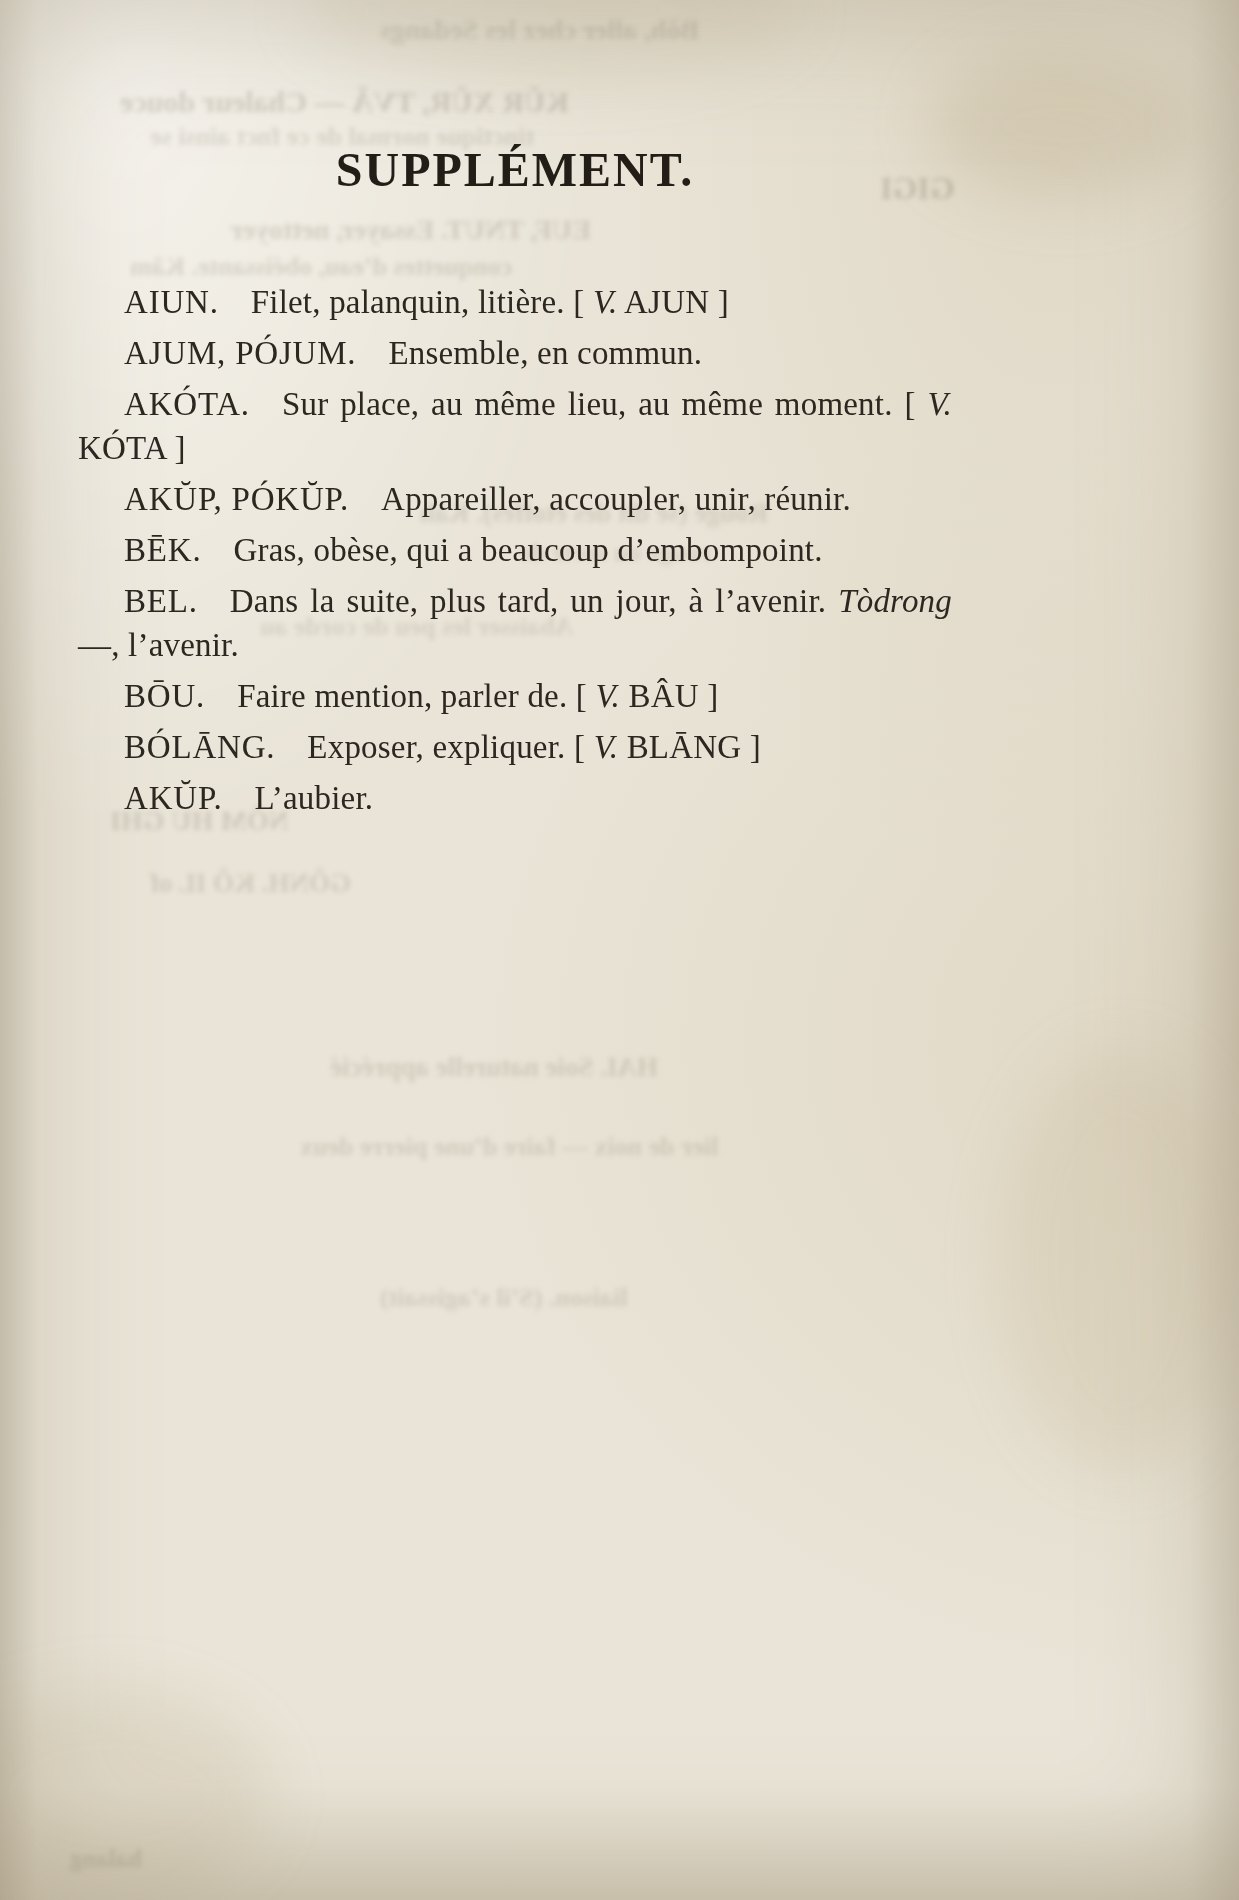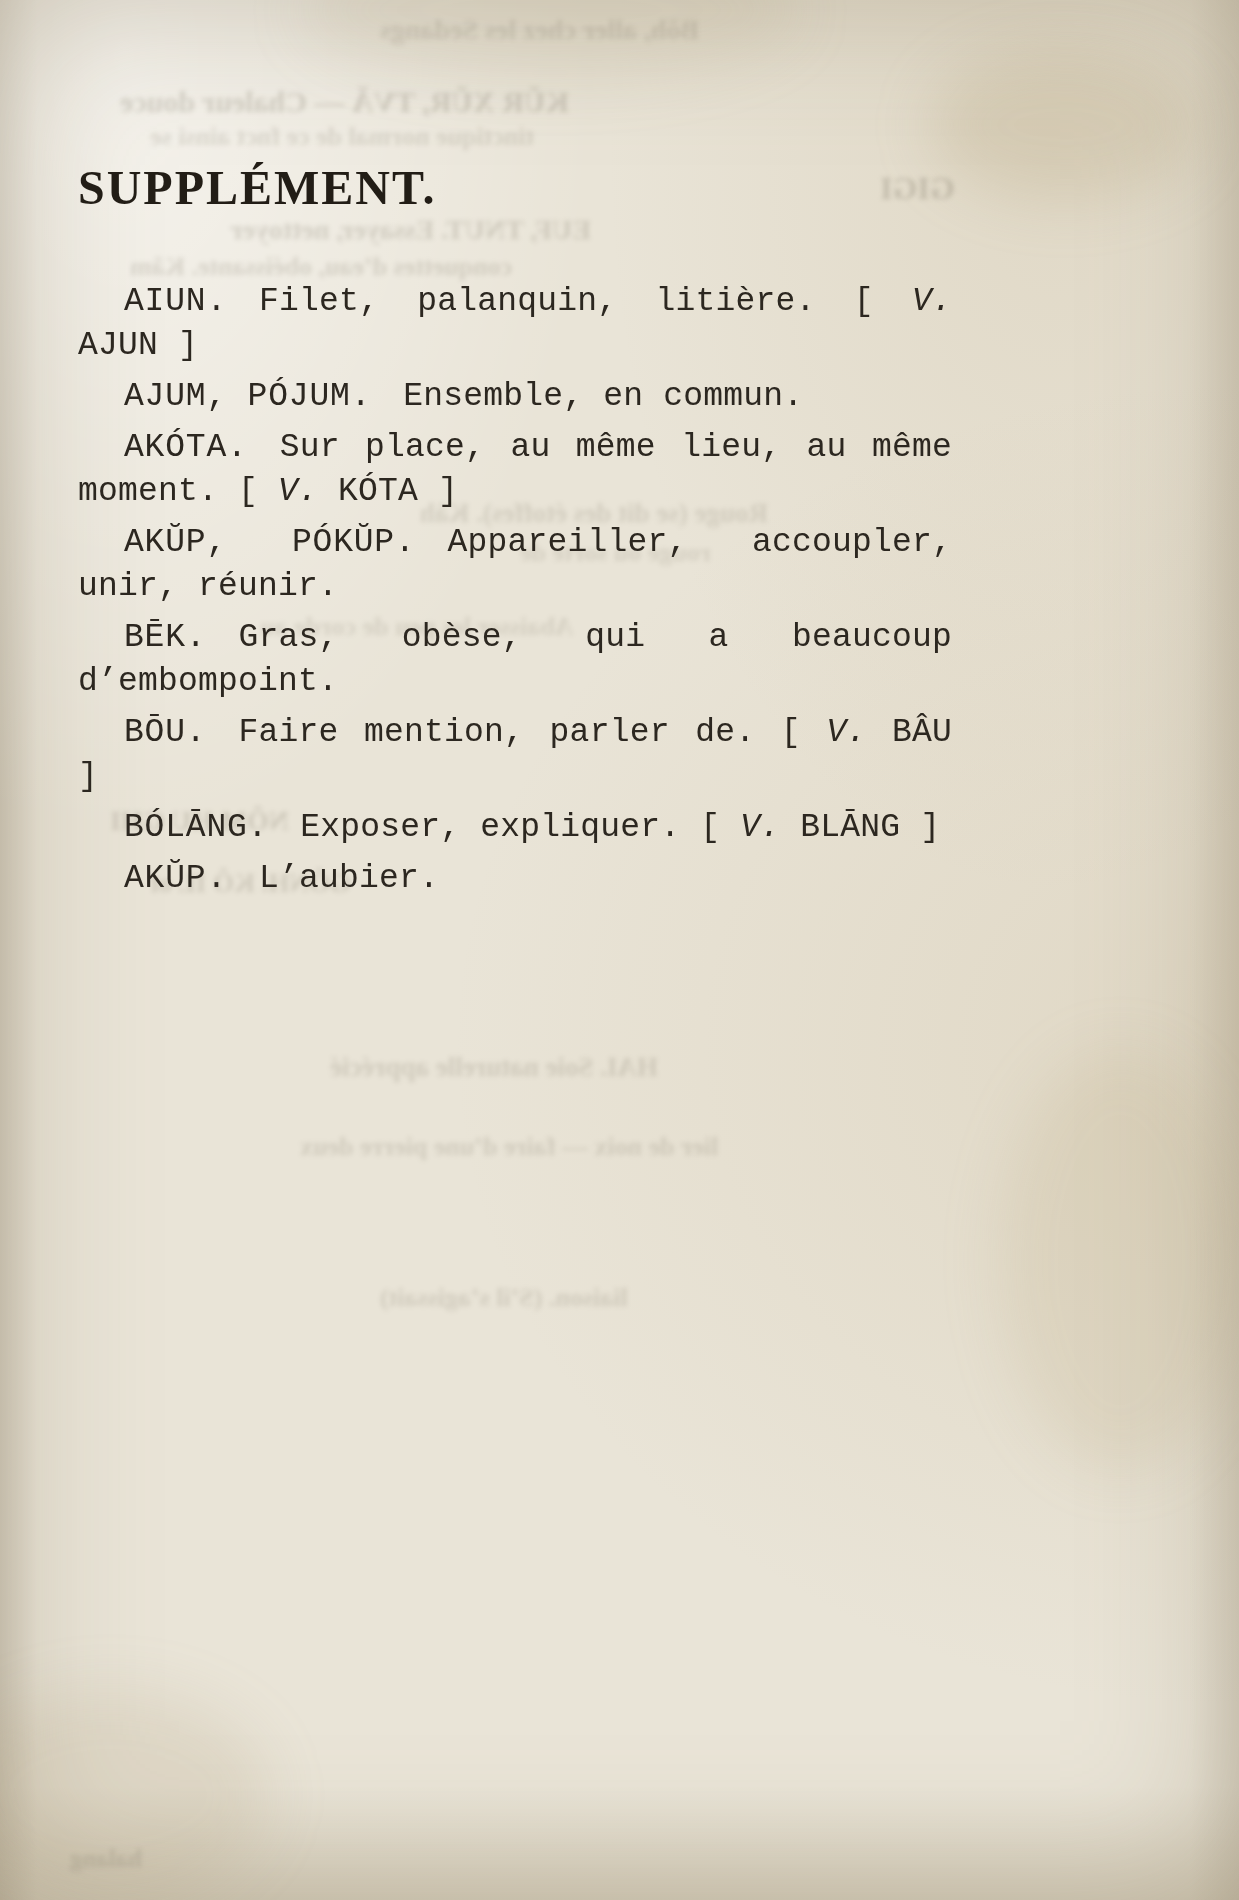--- a/index.html
+++ b/index.html
@@ -18,44 +18,43 @@
       radial-gradient(ellipse at 100% 55%, rgba(190,170,130,0.22), transparent 45%),
       radial-gradient(ellipse at 85% 8%, rgba(185,165,125,0.18), transparent 30%),
       linear-gradient(90deg, rgba(120,108,85,0.20), transparent 3%),
       linear-gradient(270deg, rgba(120,108,85,0.14), transparent 4%),
       linear-gradient(0deg, rgba(150,135,100,0.22), transparent 6%),
       #e9e4d7;
     box-shadow: inset 0 0 150px rgba(140,125,95,0.40);
   }
   .page-title {
     position: absolute;
-    top: 160px;
+    top: 142px;
     left: 78px;
     width: 874px;
-    text-align: left;
+    text-align: center;
     font-size: 48px;
     font-weight: bold;
     letter-spacing: 2px;
     color: #221d16;
   }
   .entries {
     position: absolute;
     top: 280px;
     left: 78px;
     width: 874px;
   }
   .entry {
     font-size: 33px;
     line-height: 44px;
     text-align: justify;
     text-indent: 46px;
     margin-bottom: 7px;
     color: #2c2720;
     letter-spacing: 0.2px;
-    font-family: Liberation Mono, monospace;
   }
   .headword {
     letter-spacing: 0.8px;
     margin-right: 32px;
   }
   .seg-i { font-style: italic; }
   .bleed-layer {
     position: absolute;
     inset: 0;
     pointer-events: none;
@@ -108,18 +107,19 @@
     </div>
 
   <h1 class="page-title">SUPPLÉMENT.</h1>
 
   <div class="entries">
       <p class="entry"><span class="headword">AIUN.</span><span class="seg-r">Filet, palanquin, litière. [ </span><span class="seg-i">V.</span><span class="seg-r"> AJUN ]</span></p>
       <p class="entry"><span class="headword">AJUM, PÓJUM.</span><span class="seg-r">Ensemble, en commun.</span></p>
       <p class="entry"><span class="headword">AKÓTA.</span><span class="seg-r">Sur place, au même lieu, au même moment. [ </span><span class="seg-i">V.</span><span class="seg-r"> KÓTA ]</span></p>
       <p class="entry"><span class="headword">AKŬP, PÓKŬP.</span><span class="seg-r">Appareiller, accoupler, unir, réunir.</span></p>
       <p class="entry"><span class="headword">BĒK.</span><span class="seg-r">Gras, obèse, qui a beaucoup d’embompoint.</span></p>
+      <p class="entry"><span class="headword">BEL.</span><span class="seg-r">Dans la suite, plus tard, un jour, à l’avenir. </span><span class="seg-i">Tòdrong</span><span class="seg-r"> —, l’avenir.</span></p>
       <p class="entry"><span class="headword">BŌU.</span><span class="seg-r">Faire mention, parler de. [ </span><span class="seg-i">V.</span><span class="seg-r"> BÂU ]</span></p>
       <p class="entry"><span class="headword">BÓLĀNG.</span><span class="seg-r">Exposer, expliquer. [ </span><span class="seg-i">V.</span><span class="seg-r"> BLĀNG ]</span></p>
       <p class="entry"><span class="headword">AKŬP.</span><span class="seg-r">L’aubier.</span></p>
     </div>
 
 </div>
 
 </body></html>

